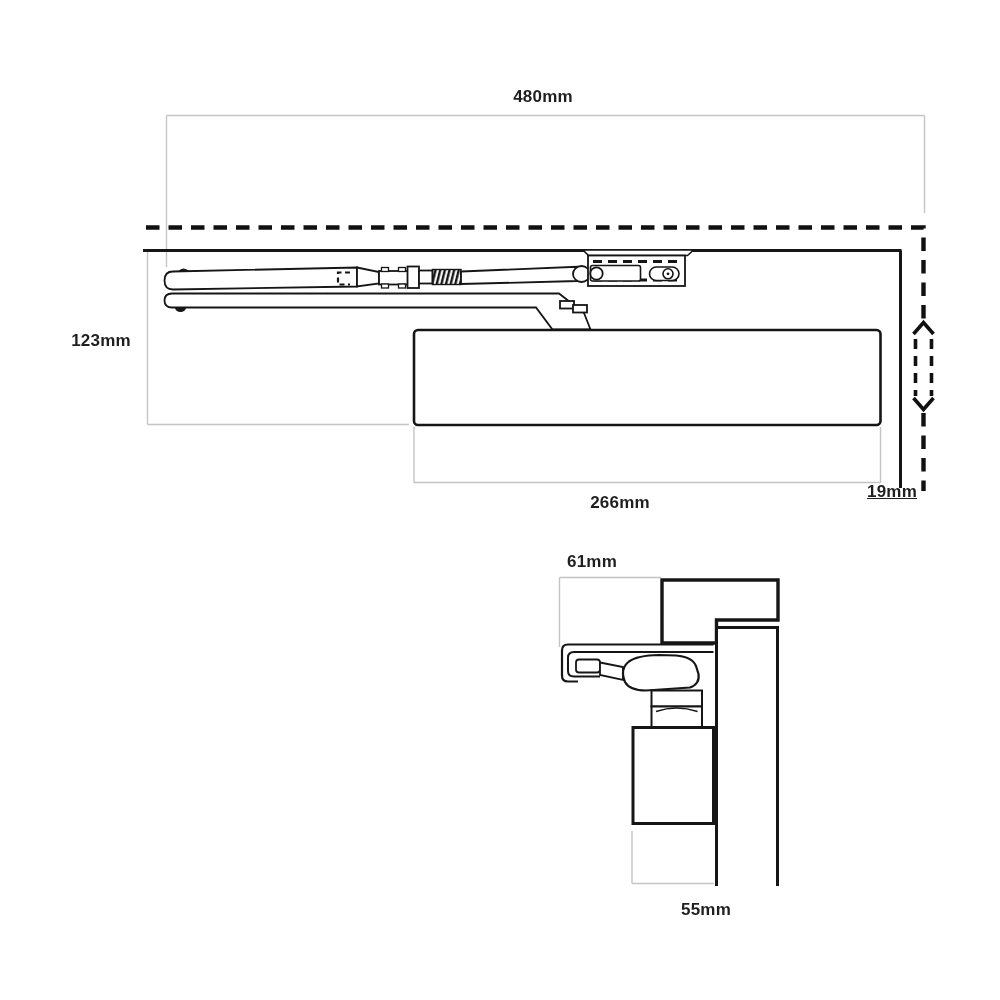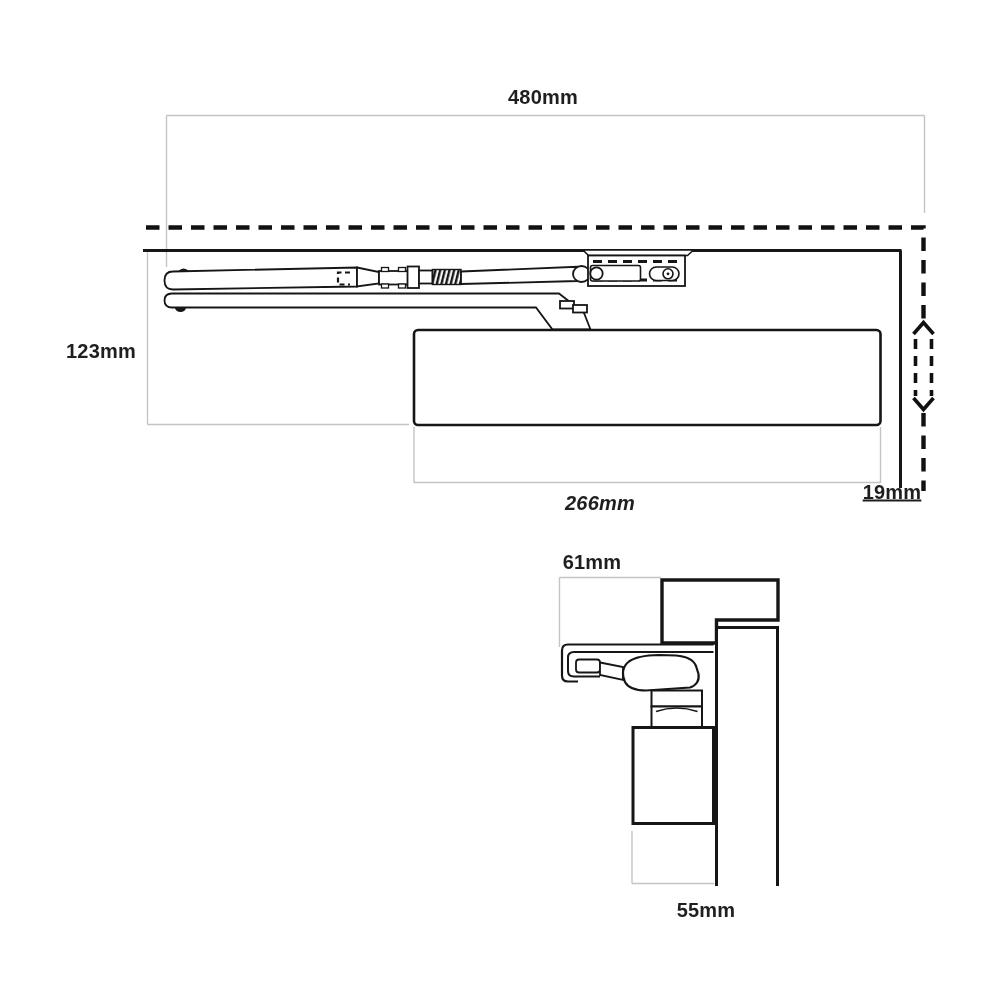--- a/index.html
+++ b/index.html
@@ -8,21 +8,21 @@
     width: 1000px;
     height: 1000px;
     background: #ffffff;
     font-family: "Liberation Sans", "DejaVu Sans", sans-serif;
     overflow: hidden;
   }
   #linework { position: absolute; left: 0; top: 0; }
   .dim-label {
     position: absolute;
     transform: translate(-50%, -50%);
-    font-size: 20px;
+    font-size: 17px;
     font-weight: 600;
     letter-spacing: 0.2px;
     color: #1f1f1f;
     white-space: nowrap;
     user-select: none;
   }
 </style>
 </head>
 <body>
 
@@ -139,22 +139,22 @@
 
       <g stroke="#c4c4c4" stroke-width="1.4">
         <path d="M632,831 V883.5"></path>
         <path d="M632,883.5 H714"></path>
       </g>
     </g>
   </svg>
 
   <div class="dim-label" style="left:543px; top:97px;">480mm</div>
 
-  <div class="dim-label" style="left:101px; top:351px;">123mm</div>
+  <div class="dim-label" style="left:101px; top:341px;">123mm</div>
 
-  <div class="dim-label" style="left:600px; top:503px;font-style:italic;">266mm</div>
+  <div class="dim-label" style="left:620px; top:503px;">266mm</div>
 
   <div class="dim-label" style="left:892px; top:492px;text-decoration:underline;">19mm</div>
 
   <div class="dim-label" style="left:592px; top:562px;">61mm</div>
 
   <div class="dim-label" style="left:706px; top:910px;">55mm</div>
 </div>
 
 </body></html>

